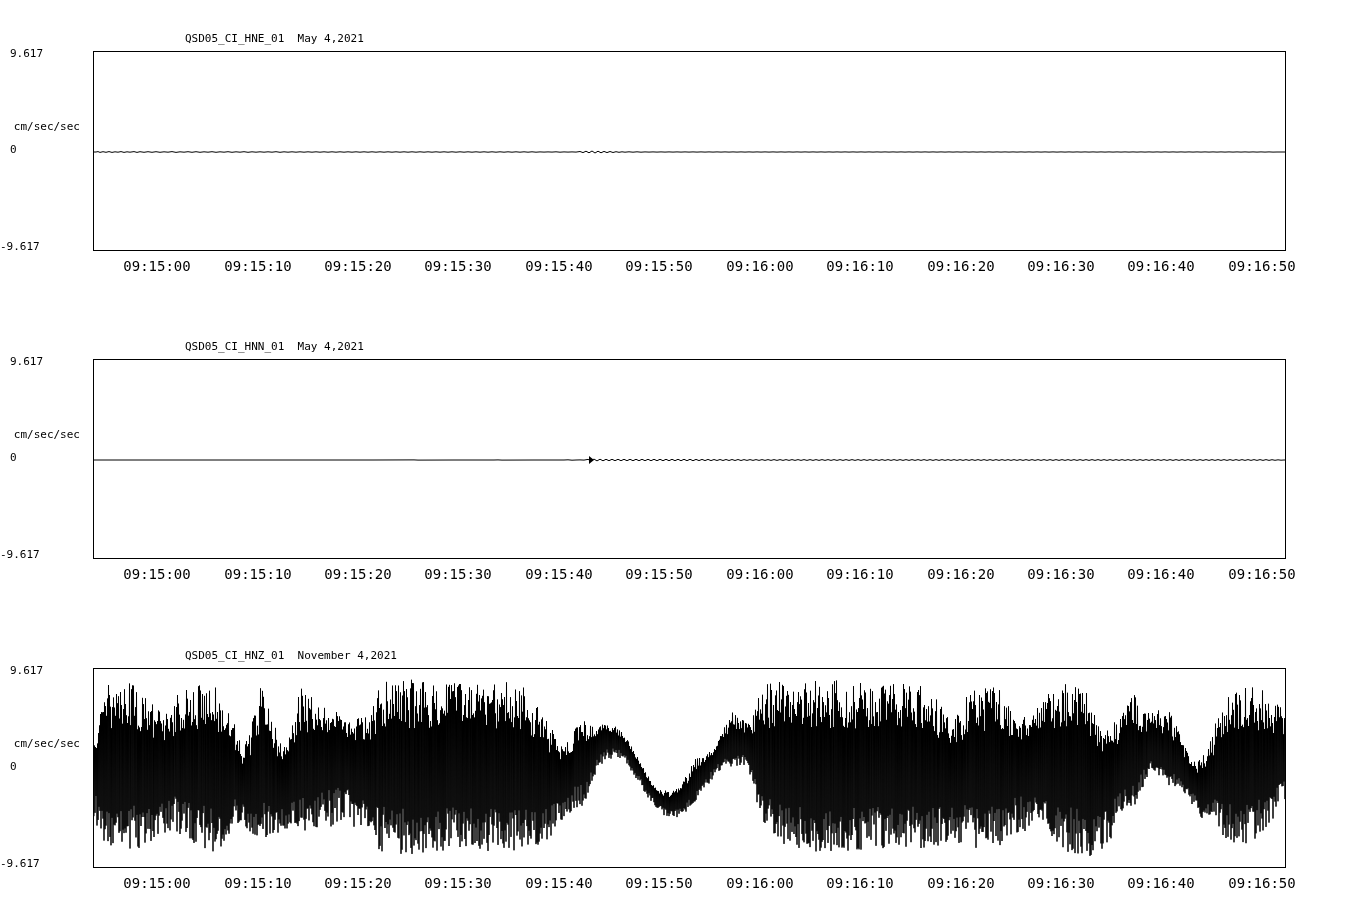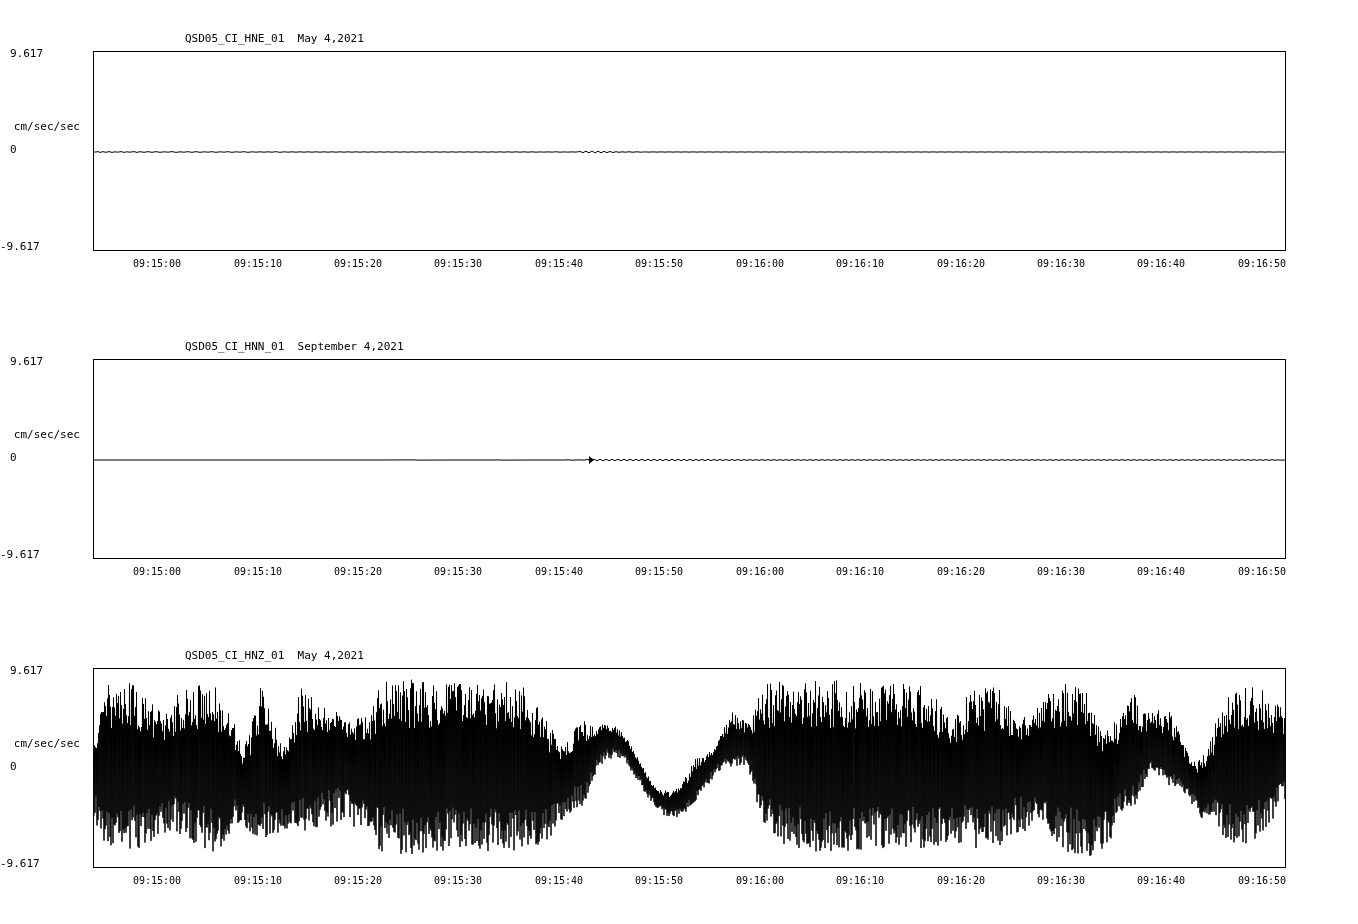--- a/index.html
+++ b/index.html
@@ -53,21 +53,21 @@
     text-align: right;
     white-space: pre;
   }
   .xticklabels {
     position: absolute;
     width: 1358px;
     height: 14px;
   }
   .xtick {
     position: absolute;
-    font-size: 10px;
+    font-size: 14px;
     white-space: pre;
     transform: translateX(-50%);
   }
   svg.trace {
     position: absolute;
     left: 0;
     top: 0;
     display: block;
   }
 </style>
@@ -97,21 +97,21 @@
       <div class="xtick" style="left:760px;">09:16:00</div>
       <div class="xtick" style="left:860px;">09:16:10</div>
       <div class="xtick" style="left:961px;">09:16:20</div>
       <div class="xtick" style="left:1061px;">09:16:30</div>
       <div class="xtick" style="left:1161px;">09:16:40</div>
       <div class="xtick" style="left:1262px;">09:16:50</div>
     </div>
   </div>
 
   <div class="panel" style="top:307px;height:300px;">
-    <div class="panel-title" style="left:185px;top:33px;">QSD05_CI_HNN_01  September 4,2021</div>
+    <div class="panel-title" style="left:185px;top:33px;">QSD05_CI_HNN_01  May 4,2021</div>
     <div class="ylabel-top" style="left:10px;top:48px;width:60px;">9.617</div>
     <div class="unit-label" style="left:0px;top:121px;width:80px;">cm/sec/sec</div>
     <div class="ylabel-zero" style="left:10px;top:144px;width:60px;">0</div>
     <div class="ylabel-bottom" style="left:0px;top:241px;width:70px;">-9.617</div>
     <div class="plot-frame" style="left:93px;top:52px;width:1193px;height:200px;">
       <svg class="trace" width="1193" height="200" viewBox="0 0 1193 200">
         <path d="M0,100 L40,100 L80,100 L120,100 L160,100 L200,100 L240,100 L280,100 L320,99.9 L324,100.1 L360,100 L400,100 L404,99.9 L408,100.1 L440,100 L470,100 L474,99.8 L478,100.2 L482,100 L486,99.9 L490,100.1 L494,99.4 L497,100.7 L500,99.1 L503,100.9 L506,99.2 L509,100.8 L512,99.3 L515,100.7 L518,99.3 L521,100.7 L524,99.3 L527,100.7 L530,99.3 L533,100.7 L536,99.3 L539,100.7 L542,99.3 L545,100.7 L548,99.3 L551,100.7 L554,99.3 L557,100.7 L560,99.3 L563,100.7 L566,99.3 L569,100.7 L572,99.3 L575,100.7 L578,99.3 L581,100.7 L584,99.3 L587,100.7 L590,99.3 L593,100.7 L596,99.3 L599,100.7 L602,99.4 L605,100.6 L608,99.4 L611,100.6 L614,99.4 L617,100.6 L620,99.5 L623,100.5 L626,99.5 L629,100.5 L632,99.5 L635,100.5 L638,99.5 L641,100.5 L644,99.5 L647,100.5 L650,99.6 L653,100.4 L656,99.6 L659,100.4 L662,99.6 L665,100.4 L668,99.6 L671,100.4 L674,99.6 L677,100.4 L680,99.6 L683,100.4 L686,99.6 L689,100.4 L692,99.6 L695,100.4 L698,99.6 L701,100.4 L704,99.6 L707,100.4 L710,99.6 L713,100.4 L716,99.6 L719,100.4 L722,99.6 L725,100.4 L728,99.6 L731,100.4 L734,99.6 L737,100.4 L740,99.6 L743,100.4 L746,99.6 L749,100.4 L752,99.6 L755,100.4 L758,99.6 L761,100.4 L764,99.6 L767,100.4 L770,99.6 L773,100.4 L776,99.6 L779,100.4 L782,99.6 L785,100.4 L788,99.6 L791,100.4 L794,99.6 L797,100.4 L800,99.6 L803,100.4 L806,99.6 L809,100.4 L812,99.6 L815,100.4 L818,99.6 L821,100.4 L824,99.6 L827,100.4 L830,99.6 L833,100.4 L836,99.6 L839,100.4 L842,99.6 L845,100.4 L848,99.6 L851,100.4 L854,99.6 L857,100.4 L860,99.6 L863,100.4 L866,99.6 L869,100.4 L872,99.6 L875,100.4 L878,99.6 L881,100.4 L884,99.6 L887,100.4 L890,99.6 L893,100.4 L896,99.6 L899,100.4 L902,99.6 L905,100.4 L908,99.6 L911,100.4 L914,99.6 L917,100.4 L920,99.6 L923,100.4 L926,99.6 L929,100.4 L932,99.6 L935,100.4 L938,99.6 L941,100.4 L944,99.6 L947,100.4 L950,99.6 L953,100.4 L956,99.6 L959,100.4 L962,99.6 L965,100.4 L968,99.6 L971,100.4 L974,99.6 L977,100.4 L980,99.6 L983,100.4 L986,99.6 L989,100.4 L992,99.6 L995,100.4 L998,99.6 L1001,100.4 L1004,99.6 L1007,100.4 L1010,99.6 L1013,100.4 L1016,99.6 L1019,100.4 L1022,99.6 L1025,100.4 L1028,99.6 L1031,100.4 L1034,99.6 L1037,100.4 L1040,99.6 L1043,100.4 L1046,99.6 L1049,100.4 L1052,99.6 L1055,100.4 L1058,99.6 L1061,100.4 L1064,99.6 L1067,100.4 L1070,99.6 L1073,100.4 L1076,99.6 L1079,100.4 L1082,99.6 L1085,100.4 L1088,99.6 L1091,100.4 L1094,99.6 L1097,100.4 L1100,99.6 L1103,100.4 L1106,99.6 L1109,100.4 L1112,99.6 L1115,100.4 L1118,99.6 L1121,100.4 L1124,99.6 L1127,100.4 L1130,99.6 L1133,100.4 L1136,99.6 L1139,100.4 L1142,99.6 L1145,100.4 L1148,99.6 L1151,100.4 L1154,99.6 L1157,100.4 L1160,99.6 L1163,100.4 L1166,99.6 L1169,100.4 L1172,99.6 L1175,100.4 L1178,99.7 L1181,100.3 L1184,99.8 L1187,100.2 L1190,100 L1193,100" fill="none" stroke="#000000" stroke-width="1"></path>
         <path d="M495,96 L500,100 L495,104 Z" fill="#000000" stroke="none"></path>
       </svg>
     </div>
@@ -125,21 +125,21 @@
       <div class="xtick" style="left:760px;">09:16:00</div>
       <div class="xtick" style="left:860px;">09:16:10</div>
       <div class="xtick" style="left:961px;">09:16:20</div>
       <div class="xtick" style="left:1061px;">09:16:30</div>
       <div class="xtick" style="left:1161px;">09:16:40</div>
       <div class="xtick" style="left:1262px;">09:16:50</div>
     </div>
   </div>
 
   <div class="panel" style="top:615px;height:305px;">
-    <div class="panel-title" style="left:185px;top:34px;">QSD05_CI_HNZ_01  May 4,2021</div>
+    <div class="panel-title" style="left:185px;top:34px;">QSD05_CI_HNZ_01  November 4,2021</div>
     <div class="ylabel-top" style="left:10px;top:49px;width:60px;">9.617</div>
     <div class="unit-label" style="left:0px;top:122px;width:80px;">cm/sec/sec</div>
     <div class="ylabel-zero" style="left:10px;top:145px;width:60px;">0</div>
     <div class="ylabel-bottom" style="left:0px;top:242px;width:70px;">-9.617</div>
     <div class="plot-frame" style="left:93px;top:53px;width:1193px;height:200px;">
       <svg class="trace" width="1193" height="200" viewBox="0 0 1193 200">
         <path id="hnz-path" fill="none" stroke="#000000" stroke-width="1" d="M0.0,147.2 L0.5,76.6 L1.0,143.8 L1.5,78.2 L2.0,127.0 L2.5,79.2 L3.0,156.5 L3.5,74.6 L4.0,150.9 L4.5,64.2 L5.0,137.8 L5.5,56.5 L6.0,141.8 L6.5,45.0 L7.0,159.4 L7.5,43.2 L8.0,141.8 L8.5,43.5 L9.0,149.6 L9.5,43.0 L10.0,171.6 L10.5,33.5 L11.0,160.2 L11.5,37.2 L12.0,156.6 L12.5,46.9 L13.0,142.6 L13.5,29.6 L14.0,172.1 L14.5,16.0 L15.0,144.1 L15.5,26.0 L16.0,167.9 L16.5,37.8 L17.0,176.3 L17.5,59.3 L18.0,148.8 L18.5,38.3 L19.0,174.1 L19.5,28.6 L20.0,155.6 L20.5,38.7 L21.0,156.3 L21.5,46.9 L22.0,153.7 L22.5,25.0 L23.0,144.6 L23.5,34.4 L24.0,148.2 L24.5,27.4 L25.0,163.8 L25.5,49.7 L26.0,162.2 L26.5,23.1 L27.0,142.1 L27.5,36.2 L28.0,172.7 L28.5,54.8 L29.0,160.6 L29.5,40.1 L30.0,164.1 L30.5,20.4 L31.0,159.4 L31.5,35.0 L32.0,163.7 L32.5,46.4 L33.0,157.3 L33.5,54.1 L34.0,157.1 L34.5,47.5 L35.0,141.9 L35.5,14.6 L36.0,179.5 L36.5,56.3 L37.0,140.2 L37.5,20.4 L38.0,151.2 L38.5,16.5 L39.0,148.4 L39.5,16.7 L40.0,136.7 L40.5,46.9 L41.0,151.7 L41.5,38.3 L42.0,168.4 L42.5,23.3 L43.0,145.8 L43.5,60.5 L44.0,177.5 L44.5,56.8 L45.0,178.9 L45.5,58.6 L46.0,145.3 L46.5,62.4 L47.0,157.0 L47.5,58.1 L48.0,148.0 L48.5,28.9 L49.0,143.5 L49.5,35.3 L50.0,148.0 L50.5,50.2 L51.0,173.6 L51.5,29.4 L52.0,164.4 L52.5,49.4 L53.0,144.1 L53.5,60.9 L54.0,159.8 L54.5,42.5 L55.0,140.0 L55.5,56.4 L56.0,159.9 L56.5,43.2 L57.0,171.9 L57.5,42.0 L58.0,146.0 L58.5,35.6 L59.0,162.0 L59.5,68.8 L60.0,168.0 L60.5,51.5 L61.0,151.1 L61.5,52.9 L62.0,146.6 L62.5,55.4 L63.0,144.8 L63.5,52.1 L64.0,164.8 L64.5,41.6 L65.0,146.6 L65.5,42.8 L66.0,137.8 L66.5,52.3 L67.0,142.8 L67.5,54.7 L68.0,134.6 L68.5,62.5 L69.0,148.8 L69.5,51.4 L70.0,154.3 L70.5,71.3 L71.0,163.5 L71.5,56.7 L72.0,139.2 L72.5,44.9 L73.0,154.6 L73.5,50.2 L74.0,159.1 L74.5,59.9 L75.0,131.8 L75.5,62.7 L76.0,161.4 L76.5,48.9 L77.0,150.4 L77.5,46.1 L78.0,136.7 L78.5,53.5 L79.0,152.8 L79.5,67.3 L80.0,135.0 L80.5,37.3 L81.0,127.6 L81.5,63.2 L82.0,129.7 L82.5,38.2 L83.0,162.4 L83.5,26.0 L84.0,132.9 L84.5,34.7 L85.0,142.8 L85.5,45.8 L86.0,165.0 L86.5,61.7 L87.0,159.6 L87.5,49.1 L88.0,151.6 L88.5,59.3 L89.0,134.9 L89.5,50.9 L90.0,144.5 L90.5,59.7 L91.0,132.9 L91.5,45.6 L92.0,162.9 L92.5,21.0 L93.0,159.0 L93.5,29.8 L94.0,138.8 L94.5,46.8 L95.0,134.0 L95.5,43.1 L96.0,169.3 L96.5,31.0 L97.0,141.3 L97.5,56.7 L98.0,169.4 L98.5,53.0 L99.0,170.9 L99.5,23.4 L100.0,173.9 L100.5,50.4 L101.0,154.2 L101.5,46.5 L102.0,172.7 L102.5,56.4 L103.0,148.9 L103.5,60.2 L104.0,141.0 L104.5,17.4 L105.0,141.4 L105.5,16.6 L106.0,155.9 L106.5,21.7 L107.0,158.1 L107.5,48.9 L108.0,163.7 L108.5,25.2 L109.0,144.1 L109.5,50.9 L110.0,136.8 L110.5,26.9 L111.0,179.1 L111.5,55.0 L112.0,157.8 L112.5,24.5 L113.0,158.6 L113.5,45.0 L114.0,154.7 L114.5,48.3 L115.0,171.2 L115.5,21.8 L116.0,163.8 L116.5,44.5 L117.0,139.5 L117.5,51.4 L118.0,154.0 L118.5,43.1 L119.0,182.3 L119.5,45.7 L120.0,158.8 L120.5,52.3 L121.0,172.5 L121.5,18.7 L122.0,170.2 L122.5,49.9 L123.0,164.8 L123.5,43.1 L124.0,161.7 L124.5,63.0 L125.0,147.9 L125.5,34.7 L126.0,149.7 L126.5,41.6 L127.0,177.4 L127.5,62.8 L128.0,169.7 L128.5,41.6 L129.0,165.5 L129.5,57.5 L130.0,171.7 L130.5,61.1 L131.0,160.1 L131.5,59.6 L132.0,165.4 L132.5,55.9 L133.0,156.7 L133.5,54.4 L134.0,161.4 L134.5,44.5 L135.0,164.7 L135.5,66.6 L136.0,154.4 L136.5,67.5 L137.0,150.1 L137.5,61.2 L138.0,154.5 L138.5,59.3 L139.0,147.7 L139.5,59.2 L140.0,137.3 L140.5,55.5 L141.0,130.4 L141.5,81.4 L142.0,141.4 L142.5,75.8 L143.0,136.5 L143.5,72.0 L144.0,153.9 L144.5,82.0 L145.0,152.6 L145.5,71.5 L146.0,151.1 L146.5,85.1 L147.0,151.2 L147.5,87.3 L148.0,143.5 L148.5,94.8 L149.0,135.4 L149.5,88.8 L150.0,137.7 L150.5,88.9 L151.0,150.9 L151.5,75.5 L152.0,157.4 L152.5,72.0 L153.0,159.2 L153.5,77.6 L154.0,144.7 L154.5,75.0 L155.0,153.5 L155.5,66.5 L156.0,162.3 L156.5,86.4 L157.0,144.6 L157.5,68.7 L158.0,158.6 L158.5,52.7 L159.0,164.7 L159.5,49.3 L160.0,147.9 L160.5,46.7 L161.0,165.6 L161.5,46.8 L162.0,144.9 L162.5,66.7 L163.0,166.3 L163.5,56.8 L164.0,155.7 L164.5,65.7 L165.0,155.4 L165.5,37.1 L166.0,156.9 L166.5,19.4 L167.0,154.8 L167.5,37.8 L168.0,148.4 L168.5,21.9 L169.0,159.9 L169.5,27.9 L170.0,133.9 L170.5,39.5 L171.0,145.2 L171.5,55.8 L172.0,168.0 L172.5,55.8 L173.0,166.0 L173.5,55.6 L174.0,142.6 L174.5,39.8 L175.0,137.0 L175.5,61.8 L176.0,164.5 L176.5,62.0 L177.0,145.2 L177.5,52.9 L178.0,147.4 L178.5,70.2 L179.0,163.8 L179.5,78.9 L180.0,161.0 L180.5,74.5 L181.0,150.7 L181.5,58.9 L182.0,143.6 L182.5,70.9 L183.0,143.1 L183.5,87.5 L184.0,163.6 L184.5,77.6 L185.0,150.4 L185.5,83.7 L186.0,154.4 L186.5,74.6 L187.0,156.7 L187.5,87.6 L188.0,140.1 L188.5,90.4 L189.0,156.5 L189.5,82.5 L190.0,156.4 L190.5,78.1 L191.0,159.4 L191.5,85.6 L192.0,146.4 L192.5,78.6 L193.0,159.4 L193.5,81.4 L194.0,154.6 L194.5,82.6 L195.0,145.4 L195.5,68.7 L196.0,153.3 L196.5,70.7 L197.0,154.3 L197.5,70.1 L198.0,133.7 L198.5,56.6 L199.0,141.6 L199.5,64.4 L200.0,132.7 L200.5,73.6 L201.0,153.9 L201.5,53.2 L202.0,153.5 L202.5,66.4 L203.0,154.5 L203.5,44.7 L204.0,157.1 L204.5,28.0 L205.0,152.1 L205.5,53.2 L206.0,130.6 L206.5,61.8 L207.0,148.5 L207.5,19.8 L208.0,148.7 L208.5,26.9 L209.0,129.0 L209.5,37.7 L210.0,150.6 L210.5,53.2 L211.0,161.4 L211.5,26.0 L212.0,149.8 L212.5,51.9 L213.0,139.6 L213.5,63.5 L214.0,139.3 L214.5,29.9 L215.0,151.4 L215.5,39.4 L216.0,136.4 L216.5,40.7 L217.0,139.5 L217.5,28.3 L218.0,145.3 L218.5,50.1 L219.0,153.2 L219.5,59.9 L220.0,157.2 L220.5,61.1 L221.0,131.6 L221.5,44.9 L222.0,157.8 L222.5,50.8 L223.0,158.2 L223.5,56.5 L224.0,128.2 L224.5,38.7 L225.0,147.6 L225.5,50.2 L226.0,140.8 L226.5,51.5 L227.0,137.8 L227.5,58.2 L228.0,123.6 L228.5,61.4 L229.0,135.4 L229.5,49.2 L230.0,130.3 L230.5,38.9 L231.0,141.8 L231.5,54.8 L232.0,151.6 L232.5,51.5 L233.0,143.6 L233.5,63.4 L234.0,147.5 L234.5,49.0 L235.0,121.1 L235.5,61.2 L236.0,131.6 L236.5,54.1 L237.0,157.4 L237.5,53.3 L238.0,143.8 L238.5,49.9 L239.0,155.6 L239.5,50.6 L240.0,124.1 L240.5,57.4 L241.0,139.0 L241.5,58.1 L242.0,120.7 L242.5,43.1 L243.0,152.5 L243.5,47.4 L244.0,118.9 L244.5,52.2 L245.0,128.9 L245.5,47.5 L246.0,121.6 L246.5,50.7 L247.0,150.9 L247.5,51.0 L248.0,142.9 L248.5,60.7 L249.0,143.6 L249.5,57.7 L250.0,148.1 L250.5,53.6 L251.0,123.3 L251.5,53.5 L252.0,125.1 L252.5,64.0 L253.0,121.3 L253.5,68.1 L254.0,120.4 L254.5,55.5 L255.0,126.0 L255.5,53.7 L256.0,148.1 L256.5,65.8 L257.0,132.4 L257.5,59.8 L258.0,134.8 L258.5,63.2 L259.0,135.0 L259.5,64.7 L260.0,157.7 L260.5,59.7 L261.0,133.7 L261.5,71.3 L262.0,135.9 L262.5,57.7 L263.0,137.1 L263.5,50.1 L264.0,146.0 L264.5,49.5 L265.0,139.4 L265.5,56.5 L266.0,139.7 L266.5,55.7 L267.0,156.0 L267.5,49.1 L268.0,138.4 L268.5,53.5 L269.0,131.4 L269.5,70.4 L270.0,134.9 L270.5,70.7 L271.0,149.1 L271.5,48.6 L272.0,140.4 L272.5,64.1 L273.0,137.6 L273.5,59.9 L274.0,157.1 L274.5,64.7 L275.0,156.7 L275.5,53.5 L276.0,152.0 L276.5,70.7 L277.0,153.2 L277.5,46.3 L278.0,152.1 L278.5,52.2 L279.0,148.3 L279.5,37.3 L280.0,156.3 L280.5,51.6 L281.0,161.0 L281.5,65.0 L282.0,166.0 L282.5,43.5 L283.0,137.9 L283.5,29.4 L284.0,139.0 L284.5,21.6 L285.0,180.1 L285.5,39.0 L286.0,176.8 L286.5,35.6 L287.0,157.3 L287.5,34.7 L288.0,182.3 L288.5,57.0 L289.0,145.7 L289.5,40.8 L290.0,137.9 L290.5,54.7 L291.0,159.0 L291.5,57.7 L292.0,153.0 L292.5,12.9 L293.0,164.6 L293.5,32.5 L294.0,155.3 L294.5,50.2 L295.0,169.0 L295.5,44.9 L296.0,150.5 L296.5,30.7 L297.0,156.3 L297.5,49.8 L298.0,141.5 L298.5,16.7 L299.0,158.7 L299.5,35.1 L300.0,162.9 L300.5,47.0 L301.0,163.5 L301.5,16.5 L302.0,155.5 L302.5,22.3 L303.0,145.2 L303.5,43.0 L304.0,168.8 L304.5,16.7 L305.0,169.4 L305.5,50.1 L306.0,144.4 L306.5,23.5 L307.0,184.8 L307.5,52.2 L308.0,180.7 L308.5,26.7 L309.0,139.7 L309.5,12.3 L310.0,166.4 L310.5,22.3 L311.0,153.3 L311.5,53.2 L312.0,183.2 L312.5,20.2 L313.0,155.9 L313.5,28.5 L314.0,152.4 L314.5,41.4 L315.0,166.1 L315.5,59.2 L316.0,164.5 L316.5,19.6 L317.0,178.9 L317.5,10.8 L318.0,184.9 L318.5,14.2 L319.0,150.5 L319.5,14.4 L320.0,176.5 L320.5,59.2 L321.0,169.3 L321.5,37.4 L322.0,171.1 L322.5,22.5 L323.0,153.6 L323.5,44.7 L324.0,174.6 L324.5,52.7 L325.0,180.6 L325.5,36.3 L326.0,162.3 L326.5,19.9 L327.0,148.8 L327.5,53.0 L328.0,162.1 L328.5,13.6 L329.0,183.4 L329.5,13.2 L330.0,164.9 L330.5,38.8 L331.0,156.2 L331.5,23.1 L332.0,179.1 L332.5,38.5 L333.0,153.2 L333.5,36.3 L334.0,148.3 L334.5,46.3 L335.0,165.0 L335.5,58.9 L336.0,159.4 L336.5,52.1 L337.0,161.6 L337.5,57.7 L338.0,168.4 L338.5,27.1 L339.0,178.6 L339.5,16.7 L340.0,171.5 L340.5,34.0 L341.0,172.3 L341.5,40.5 L342.0,147.9 L342.5,22.5 L343.0,181.6 L343.5,51.4 L344.0,142.5 L344.5,55.9 L345.0,160.1 L345.5,54.5 L346.0,153.8 L346.5,41.4 L347.0,177.5 L347.5,37.6 L348.0,168.2 L348.5,39.6 L349.0,181.5 L349.5,44.8 L350.0,171.7 L350.5,41.8 L351.0,171.8 L351.5,46.8 L352.0,160.4 L352.5,15.7 L353.0,139.3 L353.5,43.9 L354.0,144.6 L354.5,17.9 L355.0,177.0 L355.5,15.9 L356.0,141.8 L356.5,30.0 L357.0,169.2 L357.5,16.2 L358.0,150.3 L358.5,22.6 L359.0,138.5 L359.5,22.0 L360.0,153.4 L360.5,14.5 L361.0,145.6 L361.5,28.4 L362.0,141.0 L362.5,41.8 L363.0,161.3 L363.5,18.2 L364.0,167.9 L364.5,16.7 L365.0,144.3 L365.5,15.1 L366.0,178.0 L366.5,15.2 L367.0,165.9 L367.5,21.4 L368.0,172.3 L368.5,52.1 L369.0,154.5 L369.5,46.0 L370.0,142.8 L370.5,36.3 L371.0,170.0 L371.5,25.0 L372.0,177.1 L372.5,48.5 L373.0,149.3 L373.5,49.2 L374.0,151.7 L374.5,31.1 L375.0,161.7 L375.5,18.5 L376.0,155.2 L376.5,49.7 L377.0,139.4 L377.5,21.3 L378.0,175.4 L378.5,46.0 L379.0,175.6 L379.5,44.6 L380.0,154.6 L380.5,48.6 L381.0,174.0 L381.5,41.9 L382.0,158.5 L382.5,24.9 L383.0,172.0 L383.5,15.9 L384.0,149.9 L384.5,32.7 L385.0,176.8 L385.5,26.2 L386.0,179.7 L386.5,41.7 L387.0,161.4 L387.5,29.6 L388.0,175.5 L388.5,26.9 L389.0,153.5 L389.5,20.8 L390.0,169.8 L390.5,33.4 L391.0,153.3 L391.5,45.8 L392.0,144.7 L392.5,56.1 L393.0,173.8 L393.5,27.3 L394.0,181.9 L394.5,27.5 L395.0,165.9 L395.5,34.9 L396.0,147.9 L396.5,34.5 L397.0,139.9 L397.5,33.6 L398.0,155.4 L398.5,31.1 L399.0,173.5 L399.5,21.5 L400.0,156.6 L400.5,15.7 L401.0,140.5 L401.5,44.5 L402.0,143.3 L402.5,59.6 L403.0,159.0 L403.5,30.6 L404.0,175.9 L404.5,52.7 L405.0,144.2 L405.5,35.7 L406.0,152.6 L406.5,38.3 L407.0,170.1 L407.5,24.1 L408.0,161.9 L408.5,30.5 L409.0,174.4 L409.5,36.2 L410.0,178.8 L410.5,28.1 L411.0,161.3 L411.5,52.3 L412.0,172.6 L412.5,13.4 L413.0,153.8 L413.5,44.1 L414.0,155.6 L414.5,43.3 L415.0,178.8 L415.5,49.6 L416.0,143.5 L416.5,28.3 L417.0,167.9 L417.5,53.3 L418.0,143.4 L418.5,37.4 L419.0,149.4 L419.5,58.5 L420.0,181.3 L420.5,48.6 L421.0,141.2 L421.5,20.7 L422.0,146.0 L422.5,32.1 L423.0,166.6 L423.5,47.1 L424.0,162.4 L424.5,49.1 L425.0,141.3 L425.5,22.3 L426.0,170.5 L426.5,60.3 L427.0,156.5 L427.5,26.6 L428.0,177.4 L428.5,42.8 L429.0,154.0 L429.5,18.7 L430.0,168.4 L430.5,27.5 L431.0,150.8 L431.5,51.6 L432.0,140.7 L432.5,48.5 L433.0,157.1 L433.5,41.0 L434.0,175.5 L434.5,49.5 L435.0,161.7 L435.5,51.6 L436.0,166.8 L436.5,53.5 L437.0,169.6 L437.5,66.7 L438.0,143.1 L438.5,44.2 L439.0,151.7 L439.5,68.0 L440.0,161.0 L440.5,65.4 L441.0,143.2 L441.5,51.2 L442.0,175.1 L442.5,39.1 L443.0,173.5 L443.5,38.0 L444.0,175.6 L444.5,55.8 L445.0,172.6 L445.5,52.9 L446.0,164.5 L446.5,68.1 L447.0,158.7 L447.5,50.6 L448.0,169.6 L448.5,48.6 L449.0,144.2 L449.5,68.5 L450.0,159.0 L450.5,57.7 L451.0,154.7 L451.5,60.5 L452.0,140.1 L452.5,52.0 L453.0,170.3 L453.5,70.4 L454.0,155.4 L454.5,69.9 L455.0,158.1 L455.5,83.6 L456.0,151.4 L456.5,64.0 L457.0,166.5 L457.5,75.9 L458.0,136.3 L458.5,61.1 L459.0,154.5 L459.5,65.1 L460.0,134.9 L460.5,70.2 L461.0,157.4 L461.5,70.1 L462.0,151.3 L462.5,81.0 L463.0,134.1 L463.5,77.3 L464.0,134.5 L464.5,82.4 L465.0,144.0 L465.5,83.5 L466.0,136.4 L466.5,90.4 L467.0,150.4 L467.5,77.6 L468.0,150.7 L468.5,80.5 L469.0,133.7 L469.5,82.4 L470.0,147.1 L470.5,82.6 L471.0,132.9 L471.5,78.2 L472.0,140.0 L472.5,86.0 L473.0,142.5 L473.5,73.4 L474.0,128.8 L474.5,82.6 L475.0,140.3 L475.5,84.0 L476.0,143.5 L476.5,83.7 L477.0,142.1 L477.5,83.1 L478.0,126.3 L478.5,82.2 L479.0,132.6 L479.5,74.8 L480.0,138.8 L480.5,62.3 L481.0,117.6 L481.5,59.8 L482.0,131.8 L482.5,58.7 L483.0,138.2 L483.5,58.6 L484.0,117.7 L484.5,71.6 L485.0,131.5 L485.5,58.2 L486.0,135.1 L486.5,56.3 L487.0,116.0 L487.5,63.1 L488.0,136.7 L488.5,63.2 L489.0,131.5 L489.5,67.2 L490.0,125.4 L490.5,52.5 L491.0,129.2 L491.5,56.0 L492.0,129.6 L492.5,72.0 L493.0,112.9 L493.5,66.4 L494.0,123.6 L494.5,70.4 L495.0,117.2 L495.5,67.4 L496.0,115.1 L496.5,56.9 L497.0,103.5 L497.5,68.3 L498.0,111.7 L498.5,57.9 L499.0,107.3 L499.5,67.6 L500.0,104.8 L500.5,65.6 L501.0,105.7 L501.5,67.4 L502.0,96.5 L502.5,62.1 L503.0,90.8 L503.5,65.4 L504.0,96.1 L504.5,60.7 L505.0,93.6 L505.5,58.6 L506.0,93.2 L506.5,57.6 L507.0,85.4 L507.5,61.6 L508.0,94.7 L508.5,55.8 L509.0,87.4 L509.5,59.4 L510.0,83.3 L510.5,56.1 L511.0,90.2 L511.5,56.7 L512.0,86.4 L512.5,60.6 L513.0,80.4 L513.5,56.7 L514.0,83.6 L514.5,59.0 L515.0,88.9 L515.5,62.3 L516.0,85.5 L516.5,61.9 L517.0,89.6 L517.5,63.0 L518.0,85.7 L518.5,59.3 L519.0,79.5 L519.5,61.3 L520.0,82.6 L520.5,59.0 L521.0,83.4 L521.5,57.8 L522.0,81.0 L522.5,63.8 L523.0,84.0 L523.5,60.6 L524.0,88.0 L524.5,66.7 L525.0,80.9 L525.5,61.6 L526.0,88.9 L526.5,67.8 L527.0,84.1 L527.5,63.1 L528.0,86.9 L528.5,67.2 L529.0,87.4 L529.5,69.3 L530.0,86.1 L530.5,68.8 L531.0,88.5 L531.5,73.0 L532.0,86.8 L532.5,72.4 L533.0,94.4 L533.5,71.3 L534.0,90.8 L534.5,72.7 L535.0,96.2 L535.5,77.2 L536.0,97.5 L536.5,80.1 L537.0,101.4 L537.5,77.7 L538.0,99.1 L538.5,83.2 L539.0,101.5 L539.5,82.0 L540.0,105.6 L540.5,85.2 L541.0,103.9 L541.5,88.6 L542.0,109.0 L542.5,89.9 L543.0,106.8 L543.5,88.0 L544.0,110.7 L544.5,91.8 L545.0,107.1 L545.5,95.2 L546.0,111.3 L546.5,94.5 L547.0,110.1 L547.5,98.1 L548.0,116.1 L548.5,99.6 L549.0,116.0 L549.5,99.2 L550.0,121.9 L550.5,104.0 L551.0,122.8 L551.5,103.5 L552.0,121.4 L552.5,108.4 L553.0,124.7 L553.5,109.4 L554.0,128.4 L554.5,107.7 L555.0,124.2 L555.5,112.0 L556.0,126.4 L556.5,112.2 L557.0,131.8 L557.5,116.0 L558.0,129.0 L558.5,116.9 L559.0,128.8 L559.5,116.4 L560.0,133.2 L560.5,119.3 L561.0,136.2 L561.5,118.8 L562.0,137.8 L562.5,121.4 L563.0,138.5 L563.5,121.9 L564.0,138.8 L564.5,122.3 L565.0,137.9 L565.5,124.7 L566.0,136.9 L566.5,121.3 L567.0,137.1 L567.5,122.9 L568.0,140.3 L568.5,125.5 L569.0,138.7 L569.5,126.8 L570.0,146.1 L570.5,124.1 L571.0,139.6 L571.5,121.7 L572.0,140.7 L572.5,123.8 L573.0,146.8 L573.5,123.3 L574.0,144.2 L574.5,123.0 L575.0,147.1 L575.5,128.0 L576.0,144.7 L576.5,126.9 L577.0,141.8 L577.5,125.9 L578.0,142.3 L578.5,123.9 L579.0,146.1 L579.5,121.9 L580.0,147.0 L580.5,123.6 L581.0,142.0 L581.5,122.4 L582.0,140.6 L582.5,120.0 L583.0,148.1 L583.5,123.7 L584.0,140.6 L584.5,119.7 L585.0,144.7 L585.5,121.5 L586.0,139.7 L586.5,119.3 L587.0,142.1 L587.5,119.6 L588.0,142.8 L588.5,115.6 L589.0,142.1 L589.5,112.7 L590.0,139.0 L590.5,112.9 L591.0,140.4 L591.5,108.0 L592.0,142.6 L592.5,109.1 L593.0,133.5 L593.5,114.5 L594.0,137.9 L594.5,111.9 L595.0,130.8 L595.5,104.7 L596.0,136.6 L596.5,108.0 L597.0,135.6 L597.5,97.2 L598.0,134.6 L598.5,102.6 L599.0,133.9 L599.5,96.2 L600.0,132.5 L600.5,98.4 L601.0,132.3 L601.5,90.2 L602.0,130.8 L602.5,100.2 L603.0,122.0 L603.5,89.6 L604.0,126.2 L604.5,96.8 L605.0,120.9 L605.5,89.0 L606.0,119.6 L606.5,96.7 L607.0,121.7 L607.5,93.3 L608.0,116.9 L608.5,89.4 L609.0,115.6 L609.5,89.4 L610.0,118.3 L610.5,93.2 L611.0,113.5 L611.5,91.1 L612.0,110.3 L612.5,87.5 L613.0,113.5 L613.5,85.5 L614.0,113.6 L614.5,88.4 L615.0,114.5 L615.5,83.1 L616.0,109.8 L616.5,86.5 L617.0,102.9 L617.5,84.0 L618.0,110.4 L618.5,86.3 L619.0,106.4 L619.5,83.5 L620.0,100.3 L620.5,80.1 L621.0,103.2 L621.5,81.1 L622.0,100.4 L622.5,77.6 L623.0,99.0 L623.5,76.9 L624.0,95.1 L624.5,72.0 L625.0,101.8 L625.5,70.9 L626.0,101.1 L626.5,67.1 L627.0,96.4 L627.5,67.4 L628.0,96.2 L628.5,65.2 L629.0,93.5 L629.5,68.1 L630.0,92.9 L630.5,58.5 L631.0,89.8 L631.5,64.6 L632.0,94.6 L632.5,55.9 L633.0,90.6 L633.5,65.3 L634.0,92.4 L634.5,58.8 L635.0,92.6 L635.5,51.0 L636.0,94.4 L636.5,53.8 L637.0,97.4 L637.5,52.5 L638.0,94.7 L638.5,43.7 L639.0,90.0 L639.5,55.5 L640.0,89.4 L640.5,55.8 L641.0,90.7 L641.5,46.3 L642.0,89.1 L642.5,60.0 L643.0,96.7 L643.5,48.9 L644.0,86.8 L644.5,54.0 L645.0,89.6 L645.5,60.2 L646.0,96.0 L646.5,52.6 L647.0,93.6 L647.5,59.4 L648.0,87.9 L648.5,51.1 L649.0,86.0 L649.5,51.7 L650.0,95.9 L650.5,63.7 L651.0,88.0 L651.5,54.0 L652.0,90.6 L652.5,54.7 L653.0,91.9 L653.5,58.7 L654.0,94.1 L654.5,54.9 L655.0,96.0 L655.5,56.0 L656.0,105.4 L656.5,58.4 L657.0,103.1 L657.5,61.2 L658.0,101.0 L658.5,64.6 L659.0,111.8 L659.5,46.5 L660.0,114.5 L660.5,62.9 L661.0,110.0 L661.5,40.8 L662.0,115.2 L662.5,46.9 L663.0,133.2 L663.5,42.4 L664.0,125.5 L664.5,29.2 L665.0,125.2 L665.5,50.8 L666.0,139.0 L666.5,40.6 L667.0,136.4 L667.5,44.8 L668.0,127.2 L668.5,25.8 L669.0,131.6 L669.5,51.7 L670.0,152.9 L670.5,55.6 L671.0,153.9 L671.5,35.4 L672.0,144.5 L672.5,30.6 L673.0,151.6 L673.5,15.4 L674.0,139.6 L674.5,48.8 L675.0,136.3 L675.5,59.0 L676.0,130.2 L676.5,14.8 L677.0,147.5 L677.5,21.0 L678.0,140.3 L678.5,54.1 L679.0,145.0 L679.5,36.1 L680.0,164.3 L680.5,57.5 L681.0,164.0 L681.5,26.6 L682.0,154.9 L682.5,21.7 L683.0,153.1 L683.5,41.1 L684.0,167.4 L684.5,42.1 L685.0,147.1 L685.5,13.0 L686.0,135.6 L686.5,43.7 L687.0,167.4 L687.5,30.6 L688.0,141.3 L688.5,15.9 L689.0,156.5 L689.5,17.2 L690.0,174.9 L690.5,52.6 L691.0,157.8 L691.5,37.7 L692.0,139.4 L692.5,26.9 L693.0,154.6 L693.5,22.1 L694.0,169.9 L694.5,25.9 L695.0,138.8 L695.5,48.3 L696.0,171.6 L696.5,33.2 L697.0,153.6 L697.5,53.8 L698.0,162.9 L698.5,36.1 L699.0,148.3 L699.5,22.8 L700.0,165.0 L700.5,40.2 L701.0,157.3 L701.5,45.0 L702.0,168.0 L702.5,47.1 L703.0,175.7 L703.5,33.3 L704.0,155.1 L704.5,23.2 L705.0,178.9 L705.5,35.3 L706.0,138.1 L706.5,27.5 L707.0,150.2 L707.5,30.8 L708.0,164.9 L708.5,55.0 L709.0,171.4 L709.5,48.9 L710.0,173.3 L710.5,20.5 L711.0,151.9 L711.5,14.6 L712.0,164.6 L712.5,23.7 L713.0,174.7 L713.5,47.9 L714.0,174.4 L714.5,34.0 L715.0,173.9 L715.5,46.9 L716.0,178.1 L716.5,21.8 L717.0,149.3 L717.5,58.1 L718.0,161.7 L718.5,44.6 L719.0,171.8 L719.5,31.3 L720.0,151.1 L720.5,33.6 L721.0,154.0 L721.5,12.1 L722.0,182.4 L722.5,57.4 L723.0,162.2 L723.5,39.1 L724.0,165.0 L724.5,26.7 L725.0,170.7 L725.5,17.9 L726.0,181.8 L726.5,48.0 L727.0,178.6 L727.5,53.3 L728.0,172.8 L728.5,28.2 L729.0,171.0 L729.5,33.3 L730.0,150.0 L730.5,48.1 L731.0,179.1 L731.5,36.5 L732.0,144.2 L732.5,43.6 L733.0,161.1 L733.5,22.4 L734.0,173.9 L734.5,29.1 L735.0,156.9 L735.5,46.0 L736.0,142.4 L736.5,59.1 L737.0,181.9 L737.5,40.4 L738.0,164.3 L738.5,15.5 L739.0,154.2 L739.5,58.2 L740.0,175.5 L740.5,12.3 L741.0,154.5 L741.5,24.4 L742.0,164.0 L742.5,11.6 L743.0,176.1 L743.5,31.4 L744.0,158.7 L744.5,42.1 L745.0,178.3 L745.5,33.5 L746.0,152.5 L746.5,48.3 L747.0,147.9 L747.5,38.6 L748.0,178.6 L748.5,48.5 L749.0,177.5 L749.5,56.9 L750.0,178.7 L750.5,58.2 L751.0,162.0 L751.5,49.0 L752.0,163.5 L752.5,22.9 L753.0,169.5 L753.5,58.8 L754.0,181.6 L754.5,53.7 L755.0,166.5 L755.5,43.4 L756.0,151.1 L756.5,53.5 L757.0,171.0 L757.5,37.4 L758.0,166.0 L758.5,50.7 L759.0,150.0 L759.5,17.2 L760.0,139.0 L760.5,33.1 L761.0,157.9 L761.5,59.6 L762.0,161.3 L762.5,40.7 L763.0,180.3 L763.5,43.1 L764.0,178.9 L764.5,39.3 L765.0,180.3 L765.5,29.1 L766.0,149.3 L766.5,14.1 L767.0,180.6 L767.5,26.6 L768.0,142.6 L768.5,30.7 L769.0,152.1 L769.5,40.1 L770.0,148.0 L770.5,21.5 L771.0,154.4 L771.5,23.7 L772.0,153.7 L772.5,47.6 L773.0,168.8 L773.5,39.2 L774.0,152.7 L774.5,58.1 L775.0,167.3 L775.5,51.4 L776.0,139.8 L776.5,19.9 L777.0,170.8 L777.5,55.2 L778.0,146.5 L778.5,22.4 L779.0,139.1 L779.5,47.6 L780.0,155.4 L780.5,57.1 L781.0,143.5 L781.5,33.3 L782.0,176.8 L782.5,43.5 L783.0,142.2 L783.5,43.1 L784.0,138.1 L784.5,57.4 L785.0,148.7 L785.5,29.8 L786.0,144.0 L786.5,52.6 L787.0,145.7 L787.5,18.8 L788.0,176.4 L788.5,17.8 L789.0,179.1 L789.5,16.9 L790.0,177.9 L790.5,24.7 L791.0,150.1 L791.5,20.8 L792.0,161.8 L792.5,50.9 L793.0,149.0 L793.5,32.5 L794.0,146.9 L794.5,34.8 L795.0,174.7 L795.5,26.3 L796.0,145.7 L796.5,16.9 L797.0,165.6 L797.5,43.5 L798.0,139.5 L798.5,30.0 L799.0,159.6 L799.5,15.3 L800.0,164.4 L800.5,25.2 L801.0,161.5 L801.5,40.8 L802.0,173.9 L802.5,35.6 L803.0,168.3 L803.5,56.4 L804.0,155.9 L804.5,43.1 L805.0,175.7 L805.5,49.4 L806.0,144.8 L806.5,41.2 L807.0,168.2 L807.5,57.7 L808.0,145.5 L808.5,37.2 L809.0,164.0 L809.5,15.0 L810.0,164.3 L810.5,20.2 L811.0,154.7 L811.5,39.4 L812.0,177.7 L812.5,23.8 L813.0,151.7 L813.5,47.9 L814.0,140.7 L814.5,30.8 L815.0,141.7 L815.5,17.6 L816.0,156.9 L816.5,22.8 L817.0,173.2 L817.5,43.7 L818.0,155.5 L818.5,51.6 L819.0,137.7 L819.5,39.5 L820.0,159.2 L820.5,42.8 L821.0,163.4 L821.5,55.3 L822.0,150.8 L822.5,58.2 L823.0,143.9 L823.5,23.1 L824.0,157.7 L824.5,21.0 L825.0,154.8 L825.5,26.3 L826.0,151.4 L826.5,17.2 L827.0,179.0 L827.5,54.1 L828.0,147.1 L828.5,59.1 L829.0,170.3 L829.5,38.6 L830.0,178.5 L830.5,36.0 L831.0,172.0 L831.5,51.5 L832.0,159.7 L832.5,40.2 L833.0,145.8 L833.5,52.8 L834.0,172.2 L834.5,37.4 L835.0,142.7 L835.5,52.7 L836.0,167.4 L836.5,46.6 L837.0,173.0 L837.5,30.1 L838.0,159.7 L838.5,39.6 L839.0,139.0 L839.5,57.3 L840.0,175.6 L840.5,62.3 L841.0,148.4 L841.5,42.4 L842.0,173.1 L842.5,30.6 L843.0,153.9 L843.5,66.2 L844.0,176.5 L844.5,68.9 L845.0,139.8 L845.5,63.5 L846.0,138.2 L846.5,40.2 L847.0,171.7 L847.5,37.9 L848.0,154.9 L848.5,63.1 L849.0,148.8 L849.5,45.7 L850.0,150.0 L850.5,53.6 L851.0,153.8 L851.5,59.6 L852.0,172.8 L852.5,49.4 L853.0,170.8 L853.5,48.3 L854.0,166.7 L854.5,64.6 L855.0,151.2 L855.5,69.0 L856.0,148.0 L856.5,73.9 L857.0,164.7 L857.5,66.9 L858.0,138.7 L858.5,60.8 L859.0,161.7 L859.5,60.3 L860.0,149.9 L860.5,68.0 L861.0,168.8 L861.5,50.2 L862.0,162.2 L862.5,73.3 L863.0,148.5 L863.5,45.9 L864.0,158.3 L864.5,46.9 L865.0,173.9 L865.5,53.8 L866.0,148.2 L866.5,52.2 L867.0,173.2 L867.5,66.3 L868.0,153.5 L868.5,70.9 L869.0,152.2 L869.5,56.6 L870.0,147.6 L870.5,65.4 L871.0,136.2 L871.5,60.7 L872.0,159.8 L872.5,28.0 L873.0,140.3 L873.5,63.0 L874.0,153.5 L874.5,52.0 L875.0,140.9 L875.5,33.5 L876.0,138.8 L876.5,26.1 L877.0,146.1 L877.5,32.7 L878.0,138.4 L878.5,40.0 L879.0,153.3 L879.5,32.5 L880.0,148.7 L880.5,21.8 L881.0,160.7 L881.5,36.2 L882.0,178.8 L882.5,54.0 L883.0,140.0 L883.5,48.7 L884.0,149.3 L884.5,56.7 L885.0,164.9 L885.5,26.1 L886.0,159.7 L886.5,47.4 L887.0,157.4 L887.5,28.7 L888.0,162.9 L888.5,32.1 L889.0,162.9 L889.5,40.7 L890.0,158.1 L890.5,62.0 L891.0,144.5 L891.5,19.6 L892.0,169.2 L892.5,24.1 L893.0,168.5 L893.5,22.6 L894.0,170.6 L894.5,32.9 L895.0,141.5 L895.5,33.9 L896.0,144.6 L896.5,20.5 L897.0,162.6 L897.5,39.4 L898.0,137.7 L898.5,22.3 L899.0,174.0 L899.5,18.7 L900.0,152.0 L900.5,24.1 L901.0,143.9 L901.5,52.7 L902.0,167.0 L902.5,33.1 L903.0,140.2 L903.5,50.6 L904.0,171.6 L904.5,35.6 L905.0,139.9 L905.5,21.3 L906.0,176.1 L906.5,56.3 L907.0,162.1 L907.5,60.3 L908.0,172.0 L908.5,59.2 L909.0,141.2 L909.5,60.2 L910.0,157.4 L910.5,37.4 L911.0,156.1 L911.5,50.4 L912.0,139.4 L912.5,38.8 L913.0,166.4 L913.5,57.0 L914.0,144.0 L914.5,37.4 L915.0,143.0 L915.5,67.2 L916.0,150.4 L916.5,42.1 L917.0,165.3 L917.5,66.2 L918.0,144.6 L918.5,66.1 L919.0,148.6 L919.5,50.9 L920.0,150.8 L920.5,52.0 L921.0,128.9 L921.5,54.6 L922.0,136.3 L922.5,59.7 L923.0,163.4 L923.5,60.4 L924.0,162.9 L924.5,67.9 L925.0,150.6 L925.5,57.4 L926.0,158.1 L926.5,58.9 L927.0,127.5 L927.5,70.6 L928.0,150.1 L928.5,55.1 L929.0,159.8 L929.5,50.9 L930.0,138.1 L930.5,48.0 L931.0,162.0 L931.5,56.7 L932.0,148.4 L932.5,66.3 L933.0,142.8 L933.5,59.7 L934.0,133.1 L934.5,67.1 L935.0,156.6 L935.5,56.1 L936.0,132.5 L936.5,56.5 L937.0,143.9 L937.5,58.1 L938.0,151.6 L938.5,50.9 L939.0,142.3 L939.5,46.7 L940.0,141.0 L940.5,54.1 L941.0,128.5 L941.5,50.0 L942.0,133.5 L942.5,56.8 L943.0,135.0 L943.5,39.1 L944.0,145.0 L944.5,59.5 L945.0,148.3 L945.5,43.9 L946.0,140.8 L946.5,58.7 L947.0,140.3 L947.5,39.2 L948.0,141.5 L948.5,51.9 L949.0,150.7 L949.5,33.3 L950.0,133.1 L950.5,53.2 L951.0,134.4 L951.5,33.4 L952.0,132.2 L952.5,40.2 L953.0,149.5 L953.5,34.0 L954.0,154.7 L954.5,25.1 L955.0,154.1 L955.5,29.4 L956.0,160.1 L956.5,32.3 L957.0,162.3 L957.5,52.7 L958.0,167.0 L958.5,49.5 L959.0,161.7 L959.5,25.1 L960.0,165.1 L960.5,59.2 L961.0,159.2 L961.5,40.9 L962.0,146.4 L962.5,41.9 L963.0,172.5 L963.5,37.2 L964.0,138.4 L964.5,30.5 L965.0,168.2 L965.5,42.8 L966.0,142.8 L966.5,57.7 L967.0,156.9 L967.5,53.6 L968.0,149.6 L968.5,21.7 L969.0,178.2 L969.5,24.3 L970.0,152.4 L970.5,51.9 L971.0,149.7 L971.5,15.4 L972.0,145.4 L972.5,57.5 L973.0,163.3 L973.5,23.8 L974.0,182.8 L974.5,43.3 L975.0,163.7 L975.5,47.3 L976.0,175.3 L976.5,47.6 L977.0,138.5 L977.5,51.8 L978.0,181.1 L978.5,25.1 L979.0,179.7 L979.5,44.5 L980.0,150.1 L980.5,31.0 L981.0,184.1 L981.5,18.4 L982.0,164.5 L982.5,33.0 L983.0,139.8 L983.5,56.1 L984.0,184.4 L984.5,19.8 L985.0,151.7 L985.5,25.0 L986.0,164.1 L986.5,24.7 L987.0,177.6 L987.5,42.9 L988.0,184.2 L988.5,24.1 L989.0,149.9 L989.5,44.4 L990.0,160.0 L990.5,35.2 L991.0,150.9 L991.5,55.4 L992.0,161.9 L992.5,24.2 L993.0,181.8 L993.5,52.3 L994.0,163.9 L994.5,44.4 L995.0,174.4 L995.5,43.8 L996.0,186.9 L996.5,67.0 L997.0,185.9 L997.5,43.8 L998.0,176.0 L998.5,54.4 L999.0,181.2 L999.5,55.2 L1000.0,150.2 L1000.5,46.1 L1001.0,172.2 L1001.5,65.9 L1002.0,157.3 L1002.5,56.4 L1003.0,162.2 L1003.5,77.2 L1004.0,147.1 L1004.5,57.6 L1005.0,158.6 L1005.5,73.4 L1006.0,148.0 L1006.5,62.2 L1007.0,174.4 L1007.5,67.0 L1008.0,179.7 L1008.5,82.5 L1009.0,174.4 L1009.5,69.2 L1010.0,150.6 L1010.5,70.2 L1011.0,142.7 L1011.5,66.3 L1012.0,142.3 L1012.5,74.8 L1013.0,173.3 L1013.5,61.7 L1014.0,151.6 L1014.5,67.4 L1015.0,153.6 L1015.5,73.3 L1016.0,167.9 L1016.5,67.2 L1017.0,169.3 L1017.5,71.7 L1018.0,156.3 L1018.5,71.9 L1019.0,147.0 L1019.5,73.6 L1020.0,153.8 L1020.5,53.5 L1021.0,129.7 L1021.5,70.2 L1022.0,143.8 L1022.5,55.7 L1023.0,142.4 L1023.5,75.2 L1024.0,127.4 L1024.5,71.2 L1025.0,137.3 L1025.5,64.4 L1026.0,124.3 L1026.5,50.1 L1027.0,140.2 L1027.5,58.5 L1028.0,141.6 L1028.5,47.3 L1029.0,139.3 L1029.5,43.9 L1030.0,132.6 L1030.5,50.4 L1031.0,120.5 L1031.5,46.5 L1032.0,127.1 L1032.5,56.1 L1033.0,136.4 L1033.5,36.7 L1034.0,133.8 L1034.5,37.1 L1035.0,131.0 L1035.5,42.6 L1036.0,134.0 L1036.5,33.4 L1037.0,136.7 L1037.5,29.3 L1038.0,126.4 L1038.5,51.1 L1039.0,116.8 L1039.5,54.0 L1040.0,127.4 L1040.5,26.3 L1041.0,135.3 L1041.5,28.6 L1042.0,126.0 L1042.5,55.0 L1043.0,129.7 L1043.5,36.8 L1044.0,122.7 L1044.5,61.4 L1045.0,113.3 L1045.5,57.3 L1046.0,121.5 L1046.5,56.9 L1047.0,105.5 L1047.5,63.1 L1048.0,118.1 L1048.5,57.9 L1049.0,117.8 L1049.5,45.1 L1050.0,100.7 L1050.5,44.7 L1051.0,109.9 L1051.5,44.8 L1052.0,105.4 L1052.5,62.7 L1053.0,108.0 L1053.5,51.1 L1054.0,99.3 L1054.5,44.0 L1055.0,100.0 L1055.5,49.8 L1056.0,94.3 L1056.5,53.9 L1057.0,92.3 L1057.5,52.8 L1058.0,98.9 L1058.5,44.2 L1059.0,99.3 L1059.5,54.6 L1060.0,100.8 L1060.5,47.3 L1061.0,101.6 L1061.5,51.2 L1062.0,98.7 L1062.5,59.0 L1063.0,98.0 L1063.5,45.2 L1064.0,99.0 L1064.5,41.5 L1065.0,106.2 L1065.5,56.3 L1066.0,100.0 L1066.5,49.5 L1067.0,98.1 L1067.5,57.3 L1068.0,100.3 L1068.5,64.5 L1069.0,106.3 L1069.5,58.3 L1070.0,100.7 L1070.5,47.7 L1071.0,105.6 L1071.5,47.2 L1072.0,106.1 L1072.5,50.1 L1073.0,108.7 L1073.5,53.7 L1074.0,107.3 L1074.5,61.6 L1075.0,116.1 L1075.5,43.4 L1076.0,107.8 L1076.5,48.7 L1077.0,107.2 L1077.5,46.9 L1078.0,109.9 L1078.5,67.7 L1079.0,113.8 L1079.5,71.6 L1080.0,105.1 L1080.5,58.9 L1081.0,117.1 L1081.5,68.2 L1082.0,115.4 L1082.5,57.4 L1083.0,110.5 L1083.5,63.4 L1084.0,114.7 L1084.5,62.6 L1085.0,109.2 L1085.5,65.5 L1086.0,116.7 L1086.5,73.3 L1087.0,112.3 L1087.5,76.1 L1088.0,118.2 L1088.5,76.3 L1089.0,115.7 L1089.5,76.5 L1090.0,122.5 L1090.5,88.4 L1091.0,124.2 L1091.5,79.2 L1092.0,119.8 L1092.5,82.1 L1093.0,120.2 L1093.5,83.9 L1094.0,119.2 L1094.5,87.4 L1095.0,125.7 L1095.5,94.6 L1096.0,127.3 L1096.5,95.0 L1097.0,125.1 L1097.5,93.2 L1098.0,135.0 L1098.5,97.0 L1099.0,124.6 L1099.5,97.0 L1100.0,132.8 L1100.5,92.8 L1101.0,126.4 L1101.5,97.1 L1102.0,131.4 L1102.5,99.9 L1103.0,131.4 L1103.5,103.8 L1104.0,138.8 L1104.5,92.7 L1105.0,138.1 L1105.5,91.1 L1106.0,144.5 L1106.5,96.6 L1107.0,147.7 L1107.5,93.6 L1108.0,148.9 L1108.5,99.0 L1109.0,142.9 L1109.5,86.4 L1110.0,141.5 L1110.5,94.6 L1111.0,143.5 L1111.5,97.8 L1112.0,139.3 L1112.5,92.2 L1113.0,144.3 L1113.5,87.5 L1114.0,135.3 L1114.5,80.2 L1115.0,145.6 L1115.5,86.7 L1116.0,145.3 L1116.5,72.5 L1117.0,142.3 L1117.5,83.8 L1118.0,142.9 L1118.5,68.2 L1119.0,133.7 L1119.5,86.5 L1120.0,142.6 L1120.5,75.9 L1121.0,130.5 L1121.5,54.7 L1122.0,146.2 L1122.5,67.7 L1123.0,131.8 L1123.5,59.1 L1124.0,133.9 L1124.5,49.5 L1125.0,157.3 L1125.5,58.3 L1126.0,143.7 L1126.5,54.2 L1127.0,140.2 L1127.5,68.4 L1128.0,134.9 L1128.5,43.7 L1129.0,166.0 L1129.5,65.4 L1130.0,155.5 L1130.5,47.2 L1131.0,158.9 L1131.5,57.3 L1132.0,169.0 L1132.5,46.4 L1133.0,146.2 L1133.5,63.2 L1134.0,167.8 L1134.5,28.3 L1135.0,155.5 L1135.5,50.9 L1136.0,135.2 L1136.5,55.5 L1137.0,170.6 L1137.5,46.4 L1138.0,159.1 L1138.5,33.8 L1139.0,154.8 L1139.5,40.9 L1140.0,173.3 L1140.5,58.8 L1141.0,167.2 L1141.5,25.0 L1142.0,144.7 L1142.5,23.8 L1143.0,168.8 L1143.5,35.8 L1144.0,147.6 L1144.5,60.0 L1145.0,167.3 L1145.5,26.2 L1146.0,152.7 L1146.5,31.6 L1147.0,141.8 L1147.5,57.1 L1148.0,160.6 L1148.5,55.8 L1149.0,173.1 L1149.5,58.4 L1150.0,145.1 L1150.5,48.0 L1151.0,155.1 L1151.5,19.1 L1152.0,174.2 L1152.5,50.9 L1153.0,135.9 L1153.5,49.3 L1154.0,153.9 L1154.5,57.1 L1155.0,140.4 L1155.5,46.0 L1156.0,142.8 L1156.5,32.5 L1157.0,139.1 L1157.5,29.1 L1158.0,137.1 L1158.5,18.6 L1159.0,142.6 L1159.5,36.0 L1160.0,142.6 L1160.5,53.8 L1161.0,169.6 L1161.5,43.1 L1162.0,164.3 L1162.5,39.6 L1163.0,141.2 L1163.5,52.0 L1164.0,156.4 L1164.5,61.5 L1165.0,130.7 L1165.5,35.2 L1166.0,162.6 L1166.5,39.6 L1167.0,144.3 L1167.5,51.3 L1168.0,149.5 L1168.5,21.5 L1169.0,161.4 L1169.5,53.6 L1170.0,140.2 L1170.5,60.0 L1171.0,133.2 L1171.5,35.2 L1172.0,157.9 L1172.5,41.7 L1173.0,131.7 L1173.5,59.5 L1174.0,141.6 L1174.5,34.8 L1175.0,153.6 L1175.5,49.1 L1176.0,128.2 L1176.5,57.6 L1177.0,129.2 L1177.5,46.0 L1178.0,129.9 L1178.5,54.1 L1179.0,149.5 L1179.5,64.0 L1180.0,127.7 L1180.5,48.2 L1181.0,132.6 L1181.5,36.9 L1182.0,137.6 L1182.5,52.3 L1183.0,118.7 L1183.5,35.8 L1184.0,132.3 L1184.5,37.9 L1185.0,116.0 L1185.5,48.5 L1186.0,114.9 L1186.5,38.5 L1187.0,114.5 L1187.5,47.5 L1188.0,117.3 L1188.5,49.3 L1189.0,117.0 L1189.5,65.4 L1190.0,112.5 L1190.5,49.3 L1191.0,130.1 L1191.5,63.4 L1192.0,111.3 L1192.5,65.8 L1193.0,119.4 "></path>
       </svg>
     </div>
     <div class="xticklabels" style="top:260px;">

